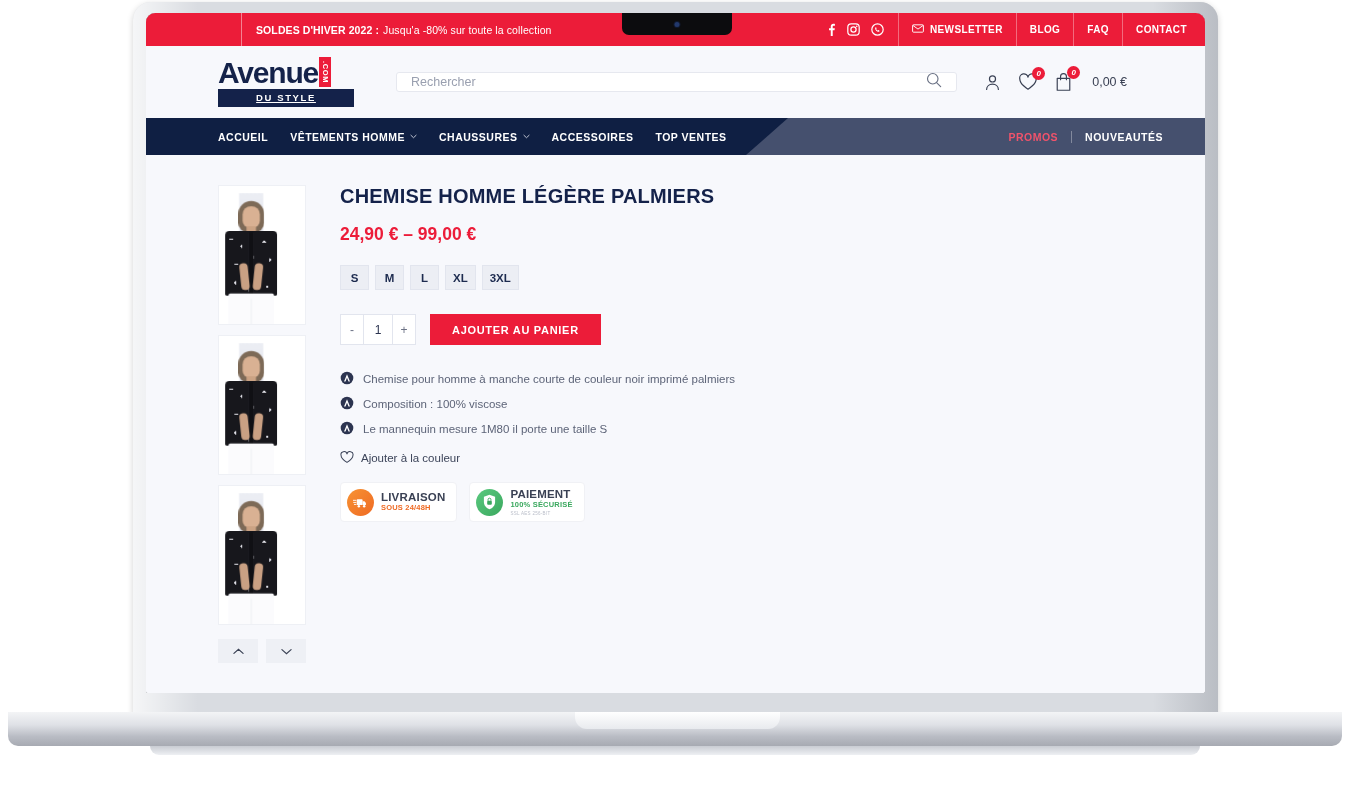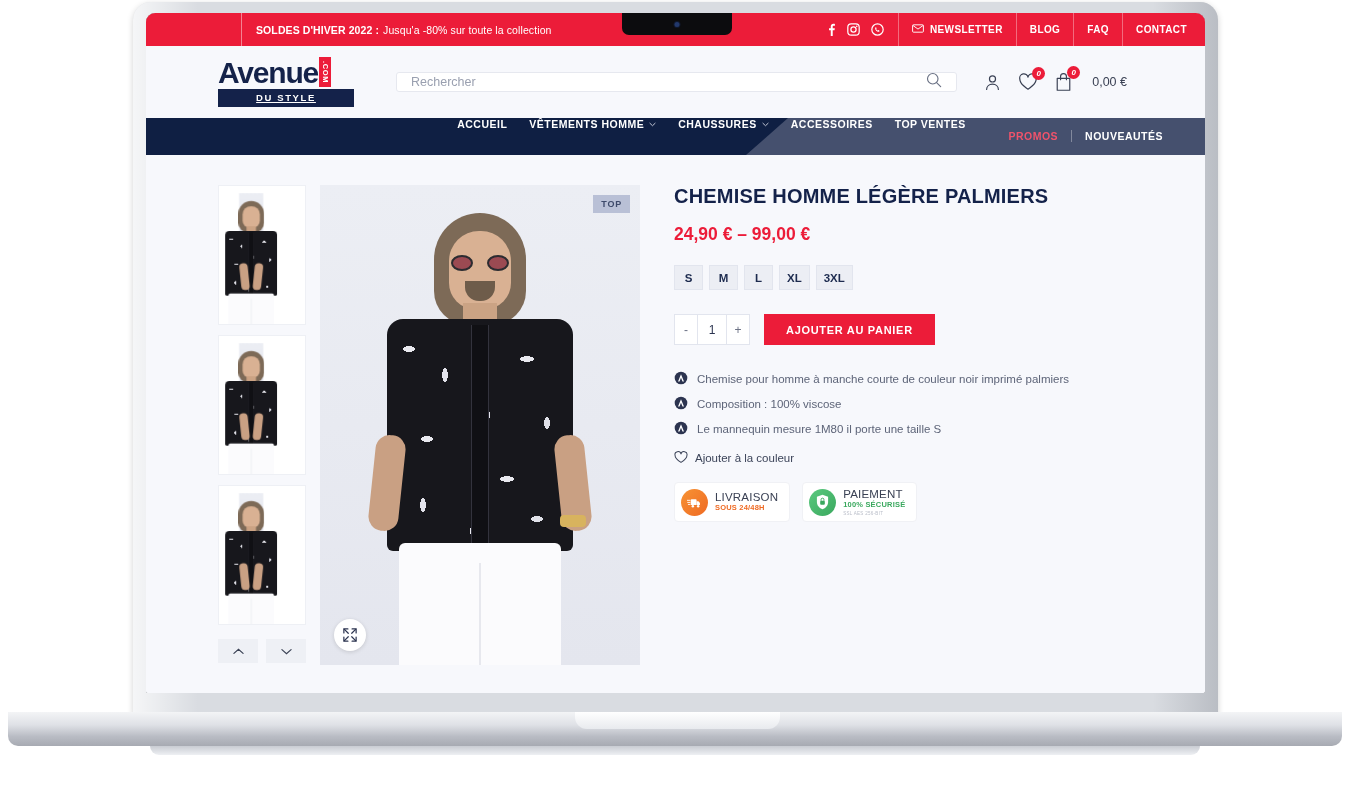--- a/index.html
+++ b/index.html
@@ -141,21 +141,21 @@
     width: 13px; height: 13px; border-radius: 50%;
     background: #ec1c39; color: #fff;
     font-size: 8px; font-weight: 700;
     display: flex; align-items: center; justify-content: center;
   }
   .cart-total { font-size: 12.5px; color: #3a4154; margin-left: 3px; }
 
   
   .nav {
     position: relative; height: 37px; background: #0f1f43; overflow: hidden;
-    display: flex; align-items: center; flex-direction: column;
+    display: flex; align-items: center;
   }
   .nav-diag {
     position: absolute; top: 0; left: 600px; right: 0; height: 37px;
     background: #45506e;
     clip-path: polygon(42px 0, 100% 0, 100% 100%, 0 100%);
   }
   .nav-left {
     position: relative; z-index: 2; display: flex; align-items: center;
     gap: 22px; padding-left: 72px;
   }
@@ -320,21 +320,21 @@
   .badges { display: flex; gap: 12px; }
   .tbadge {
     height: 40px; background: #fff; border: 1px solid #f0f1f5;
     border-radius: 4px; display: flex; align-items: center; gap: 7px;
     padding: 0 11px 0 6px;
   }
   .tb-ic { width: 27px; height: 27px; border-radius: 50%;
     display: flex; align-items: center; justify-content: center; }
   .tb-ic.ship { background: linear-gradient(135deg,#f79334,#ef6a23); }
   .tb-ic.pay { background: linear-gradient(135deg,#5bc97f,#3aa85e); }
-  .tb-t1 { font-size: 11.5px; font-weight: 400; color: #3a4154; line-height: 1.05; letter-spacing:.2px;}
+  .tb-t1 { font-size: 11.5px; font-weight: 700; color: #3a4154; line-height: 1.05; letter-spacing:.2px;}
   .tb-t2 { font-size: 7.5px; font-weight: 700; line-height: 1.35; letter-spacing: .2px; }
   .tb-t3 { font-size: 4.5px; color: #b9bdc8; letter-spacing: .3px; }
   .ship .x { color: #ef6a23; }
   .pay .x { color: #3aa85e; }
 </style>
 </head>
 <body>
 
 <div class="stage">
 
@@ -517,46 +517,20 @@
                   </svg>
               </div>
               <div class="thumb-btn">
                 <svg width="11" height="7" viewBox="0 0 12 7">
                     <path d="M1 1.4L6 5.8l5-4.4" fill="none" stroke="#3a4154" stroke-width="1.3" stroke-linecap="round"></path>
                   </svg>
               </div>
             </div>
           </div>
 
-          <div class="hero">
-            <div class="top-badge">TOP</div>
-            <div class="model">
-              <div class="m-bg"></div>
-              <div class="m-hair"></div>
-              <div class="m-face"></div>
-              <div class="m-glasses">
-                  <i></i>
-                  <i></i>
-                </div>
-              <div class="m-beard"></div>
-              <div class="m-neck"></div>
-              <div class="m-shirt"></div>
-              <div class="m-placket"></div>
-              <div class="m-armL"></div>
-              <div class="m-armR"></div>
-              <div class="m-watch"></div>
-              <div class="m-pants"></div>
-            </div>
-            <div class="zoom-btn">
-              <svg width="14" height="14" viewBox="0 0 16 16">
-                <path d="M1 5.6V1h4.6M10.4 1H15v4.6M15 10.4V15h-4.6M5.6 15H1v-4.6" fill="none" stroke="#2c3450" stroke-width="1.4" stroke-linecap="round"></path>
-                <path d="M1.6 1.6l4.4 4.4M14.4 1.6L10 6M14.4 14.4L10 10M1.6 14.4L6 10" fill="none" stroke="#2c3450" stroke-width="1.4" stroke-linecap="round"></path>
-              </svg>
-            </div>
-          </div>
         </div>
 
         <div class="details">
           <h1 class="p-title">CHEMISE HOMME LÉGÈRE PALMIERS</h1>
           <div class="p-price">24,90 € – 99,00 €</div>
 
           <div class="sizes">
             <div class="size-box">S</div>
             <div class="size-box">M</div>
             <div class="size-box">L</div>

